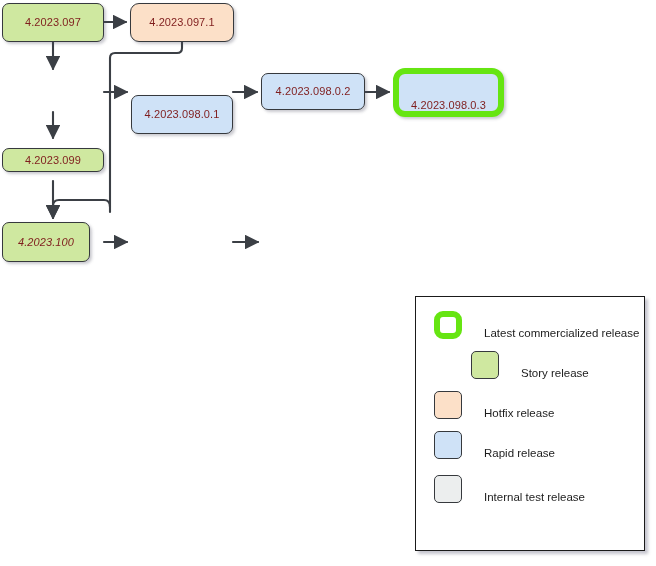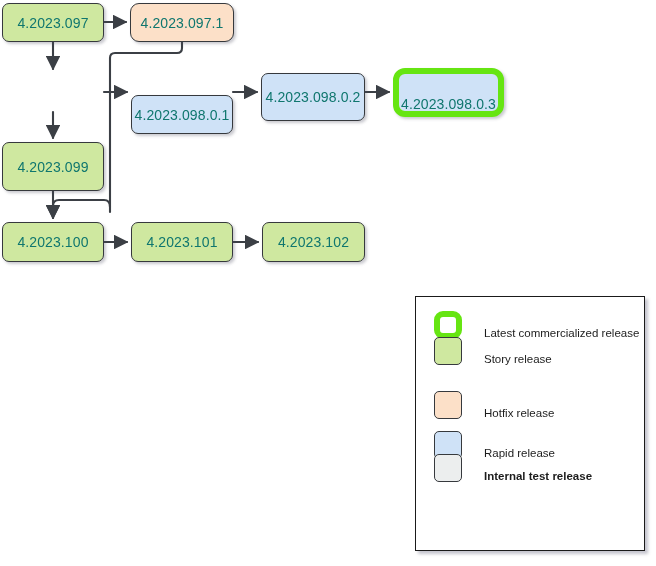--- a/index.html
+++ b/index.html
@@ -37,22 +37,22 @@
   
   .node {
     position: absolute;
     z-index: 2;
     box-sizing: border-box;
     border: 1.4px solid #36393d;
     border-radius: 7px;
     display: flex;
     align-items: center;
     justify-content: center;
-    font-size: 14px;
-    color: #0f766e;
+    font-size: 11px;
+    color: #7f1d1d;
     letter-spacing: 0.1px;
     white-space: nowrap;
     box-shadow: 2px 2px 3px rgba(80,80,100,0.30);
   }
   .node.story   { background: #cfe8a0; }
   .node.hotfix  { background: #fce0c8; }
   .node.rapid   { background: #cfe2f7; }
 
   
   .node.latest {
@@ -160,66 +160,60 @@
 
   <div class="node hotfix" style="left:130px; top:3px; width:104px; height:39px;border-radius:9px;">
     <span class="node-label">4.2023.097.1</span>
   </div>
 
 
   <div class="node rapid" style="left:131px; top:73px; width:102px; height:39px;margin-top:22px;">
     <span class="node-label">4.2023.098.0.1</span>
   </div>
 
-  <div class="node rapid" style="left:261px; top:73px; width:104px; height:48px;">
+  <div class="node rapid" style="left:261px; top:73px; width:104px; height:37px;">
     <span class="node-label">4.2023.098.0.2</span>
   </div>
 
   <div class="node rapid latest" style="left:393px; top:68px; width:111px; height:49px;align-items:flex-end;">
     <span class="node-label">4.2023.098.0.3</span>
   </div>
 
-  <div class="node story" style="left:2px; top:142px; width:102px; height:49px;">
+  <div class="node story" style="left:2px; top:148px; width:102px; height:24px;">
     <span class="node-label">4.2023.099</span>
   </div>
 
-  <div class="node story" style="left:2px; top:222px; width:102px; height:40px;">
+  <div class="node story" style="left:2px; top:222px; width:88px; height:40px;font-style:italic;">
     <span class="node-label">4.2023.100</span>
   </div>
 
-  <div class="node story" style="left:131px; top:222px; width:102px; height:40px;">
-    <span class="node-label">4.2023.101</span>
-  </div>
-
-  <div class="node story" style="left:262px; top:222px; width:103px; height:40px;">
-    <span class="node-label">4.2023.102</span>
-  </div>
+
 
   <div id="legend">
 
     <div class="legend-row" style="top:12px;">
       <span class="legend-swatch sw-latest"></span>
       <span class="legend-text">Latest commercialized release</span>
     </div>
 
-    <div class="legend-row" style="top:38px;">
+    <div class="legend-row" style="top:52px;margin-left:37px;">
       <span class="legend-swatch sw-story"></span>
       <span class="legend-text">Story release</span>
     </div>
 
     <div class="legend-row" style="top:132px;">
       <span class="legend-swatch sw-rapid"></span>
       <span class="legend-text">Rapid release</span>
     </div>
 
     <div class="legend-row" style="top:92px;">
       <span class="legend-swatch sw-hotfix"></span>
       <span class="legend-text">Hotfix release</span>
     </div>
 
-    <div class="legend-row" style="top:155px;font-weight:bold;">
+    <div class="legend-row" style="top:176px;">
       <span class="legend-swatch sw-internal"></span>
       <span class="legend-text">Internal test release</span>
     </div>
 
 
   </div>
 </div>
 
 </body></html>

